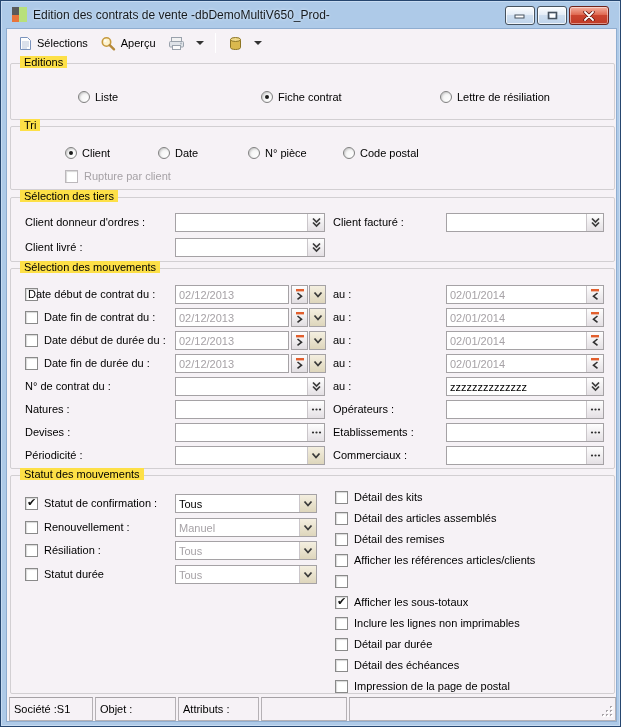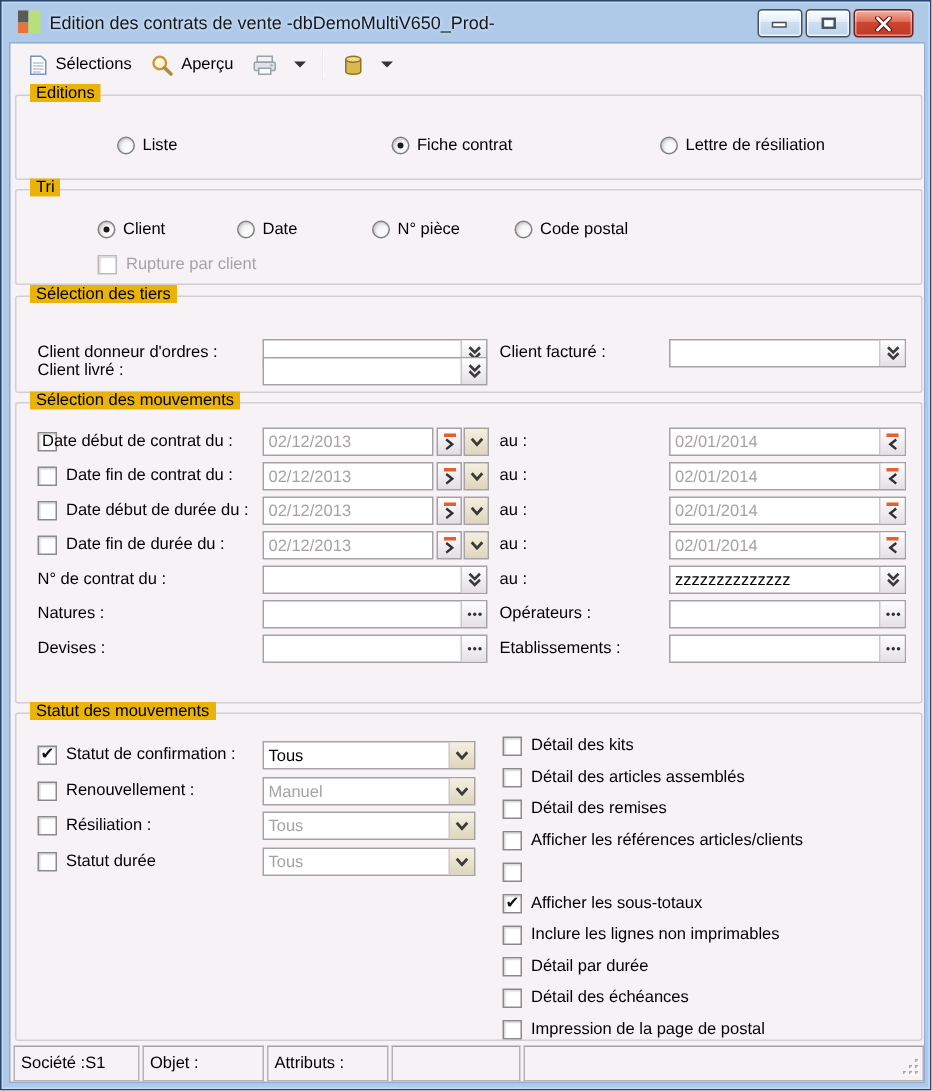--- a/index.html
+++ b/index.html
@@ -34,21 +34,21 @@
   .toolbar { position:absolute; left:0; top:0; width:100%; height:28px;
     display:flex; align-items:center; padding-left:6px; }
   .tbtn { display:flex; align-items:center; gap:5px; padding:3px 6px; border-radius:2px; }
   .tb-arrow { width:0; height:0; border-left:4px solid transparent; border-right:4px solid transparent;
     border-top:4px solid #333; margin:0 5px; }
   .tb-sep { width:1px; height:20px; background:#c0bcc0; border-right:1px solid #ffffff; margin:0 6px; }
 
   
   .group { position:absolute; left:3px; width:605px; border:1px solid #d2cfd2;
     border-radius:2px; }
-  .group-label { position:absolute; top:-8px; left:9px; background:#eab308; padding:0 4px; }
+  .group-label { position:absolute; top:-8px; left:9px; background:#fde047; padding:0 4px; }
 
   
   .row { position:absolute; height:19px; }
   .lbl { position:absolute; top:3px; white-space:nowrap; }
   .dim { color:#a6a2a6; }
 
   .radio { position:absolute; top:3px; width:12px; height:12px; border-radius:50%;
     background:linear-gradient(135deg,#f2f2f2,#ffffff); border:1px solid #808080;
     box-shadow: inset 1px 1px 2px #c8c8c8; }
   .radio.sel::after { content:""; position:absolute; left:3px; top:3px; width:4px; height:4px;
@@ -175,21 +175,21 @@
         <span class="lbl" style="left:349px;">Code postal</span>
       </div>
       <div class="row" style="left:0; top:40px; width:100%;">
         <span class="checkbox disabled" style="left:54px;"></span>
         <span class="lbl dim" style="left:73px;">Rupture par client</span>
       </div>
     </div>
 
     <div class="group" style="top:168px; height:65px;">
       <div class="group-label">Sélection des tiers</div>
-      <div class="row" style="left:0; top:28px; width:100%;">
+      <div class="row" style="left:0; top:15px; width:100%;">
         <span class="lbl" style="left:14px;">Client donneur d'ordres :</span>
         <div class="field" style="left:164px; width:150px;">
           <input value="" style="">
           <div class="inbtn">
             <svg width="11" height="11">
                 <path d="M2 1.5 l3.5 3.5 l3.5 -3.5 M2 5.5 l3.5 3.5 l3.5 -3.5" fill="none" stroke="#3a3a3a" stroke-width="1.7"></path>
               </svg>
           </div>
         </div>
         <span class="lbl" style="left:322px;">Client facturé :</span>
@@ -398,20 +398,42 @@
           <div class="inbtn">
               <svg width="11" height="5">
                 <circle cx="2" cy="2.5" r="1.1" fill="#303030"></circle>
                 <circle cx="5.5" cy="2.5" r="1.1" fill="#303030"></circle>
                 <circle cx="9" cy="2.5" r="1.1" fill="#303030"></circle>
               </svg>
             </div>
         </div>
       </div>
 
+      <div class="row" style="left:0; top:177px; width:100%;">
+        <span class="lbl" style="left:14px;">Périodicité :</span>
+        <div class="field" style="left:164px; width:150px;">
+          <input value="" style="">
+          <div class="inbtn tan">
+              <svg width="10" height="8">
+                <path d="M1.5 1.5 l3.5 4 l3.5 -4" fill="none" stroke="#3a3a3a" stroke-width="1.8"></path>
+              </svg>
+            </div>
+        </div>
+        <span class="lbl" style="left:322px;">Commerciaux :</span>
+        <div class="field" style="left:435px; width:158px;">
+          <input value="" style="">
+          <div class="inbtn">
+              <svg width="11" height="5">
+                <circle cx="2" cy="2.5" r="1.1" fill="#303030"></circle>
+                <circle cx="5.5" cy="2.5" r="1.1" fill="#303030"></circle>
+                <circle cx="9" cy="2.5" r="1.1" fill="#303030"></circle>
+              </svg>
+            </div>
+        </div>
+      </div>
     </div>
 
     <div class="group" style="top:446px; height:219px;">
       <div class="group-label">Statut des mouvements</div>
 
       <div class="row" style="left:0; top:18px; width:330px;">
         <span class="checkbox checked" style="left:14px;"></span>
         <span class="lbl" style="left:33px;">Statut de confirmation :</span>
         <div class="field" style="left:164px; width:142px;">
           <input value="Tous" style="">

